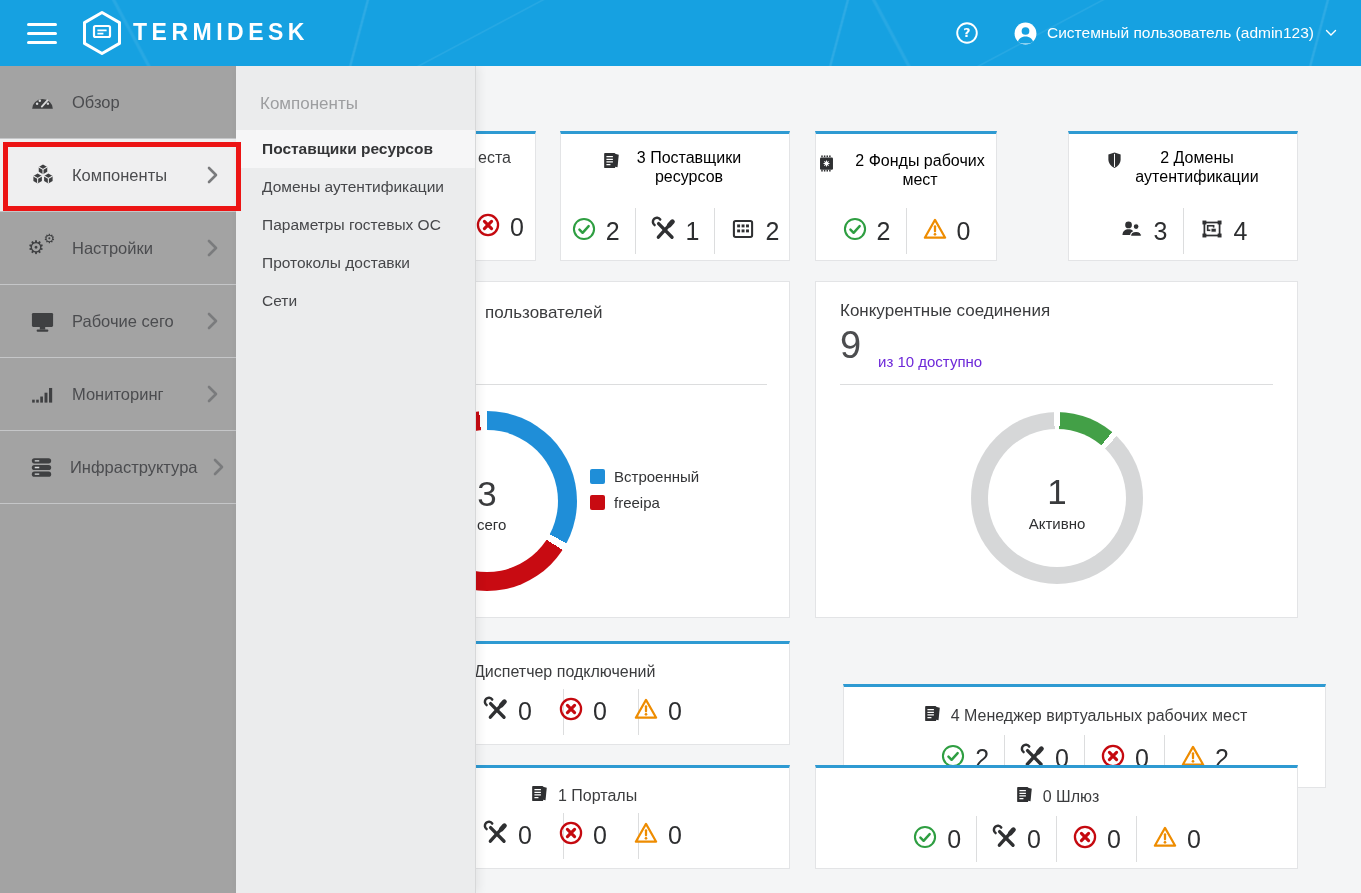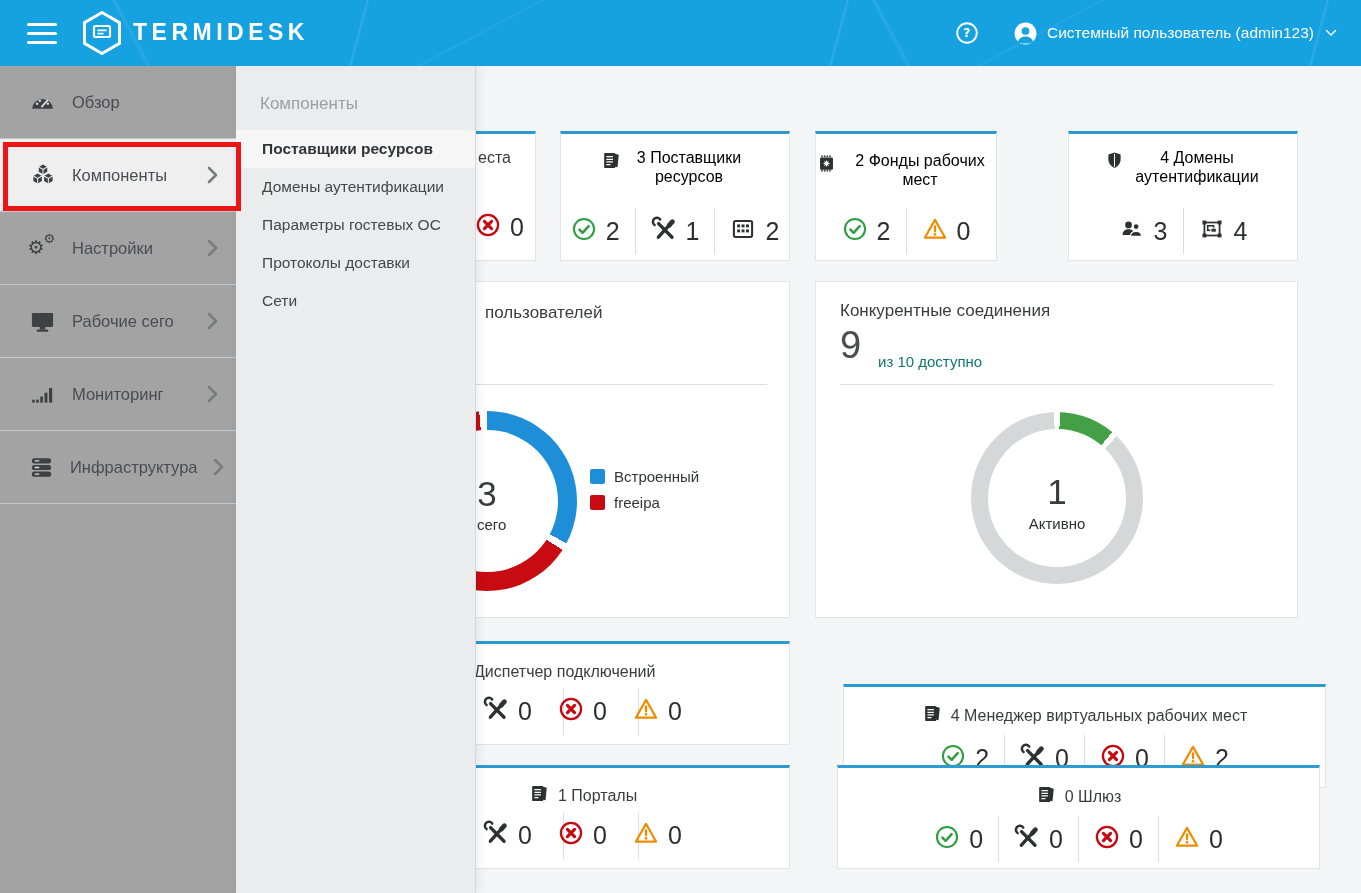--- a/index.html
+++ b/index.html
@@ -63,21 +63,21 @@
      background:conic-gradient(#fff 0deg 2deg,#43a047 2deg 40deg,#fff 40deg 44deg,#d6d7d8 44deg 358deg,#fff 358deg 360deg);}
   .gauge::after{content:'';position:absolute;inset:17px;background:#fff;border-radius:50%;}
   .center-big{position:absolute;font-size:35px;color:#3a3b3d;text-align:center;z-index:2;}
   .center-cap{position:absolute;font-size:15px;color:#2f3032;text-align:center;z-index:2;}
   .legend{position:absolute;left:283px;top:186px;display:flex;flex-direction:column;gap:9px;}
   .legend-row{display:flex;align-items:center;gap:9px;font-size:15px;color:#333436;}
   .legend-sq{width:15px;height:15px;border-radius:2px;}
   .legend-sq.blue{background:#1f8ed8;}
   .legend-sq.red{background:#c80b12;}
   .conn-big{position:absolute;left:24px;top:42px;font-size:38px;color:#4c4d4f;}
-  .conn-cap{position:absolute;left:62px;top:71px;font-size:15px;color:#0f766e;}
+  .conn-cap{position:absolute;left:62px;top:71px;font-size:15px;color:#6d28d9;}
   .users-frag-title,.conn-title{position:absolute;font-size:17px;color:#3b3c3e;white-space:nowrap;}
 </style>
 </head>
 <body>
 
 <div class="header">
   <div class="hamburger">
       <i></i>
       <i></i>
       <i></i>
@@ -310,21 +310,21 @@
       </div>
     </div>
   </div>
 
   <div class="card bluetop" style="left:832px;top:65px;width:230px;height:130px;">
     <div class="r1-title">
       <span style="margin-top:1px;"><svg width="21" height="21" viewBox="0 0 24 24">
             <path d="M12 2.8l7 2.3v5.6c0 4.8-2.9 7.7-7 10-4.1-2.3-7-5.2-7-10V5.1z" fill="#2f3032"></path>
             <path d="M12 4.4v15" stroke="#fff" stroke-width="1.1"></path>
           </svg></span>
-      <span class="wrap" style="max-width:130px;">4 Домены аутентификации</span>
+      <span class="wrap" style="max-width:130px;">2 Домены аутентификации</span>
     </div>
     <div class="stat-row" style="top:74px;">
       <div class="stat-cell">
         <span><svg width="26" height="26" viewBox="0 0 24 24">
               <g fill="#2f3032">
                 <circle cx="8.8" cy="8.2" r="3.1"></circle>
                 <path d="M3.2 17.6c0-3.6 2.5-5.3 5.6-5.3 3.1 0 5.6 1.7 5.6 5.3z"></path>
                 <circle cx="15.8" cy="9.8" r="2.7" stroke="#fff" stroke-width="1"></circle>
                 <path d="M10.6 18.8c0-3.1 2.2-4.6 5.2-4.6 2.9 0 5 1.5 5 4.6z" stroke="#fff" stroke-width="1"></path>
               </g>
@@ -484,21 +484,21 @@
     <div class="stat-cell abs" style="left:326px;top:50px;">
       <span><svg width="26" height="26" viewBox="0 0 24 24" fill="none" stroke="#ee8c00">
             <path d="M12 3.6L21.4 20H2.6Z" stroke-width="2" stroke-linejoin="round"></path>
             <path d="M12 9.5v4.6" stroke-width="2.1" stroke-linecap="round"></path>
             <circle cx="12" cy="16.9" r="1.25" fill="#ee8c00" stroke="none"></circle>
           </svg></span>
       <span class="stat-num">0</span>
     </div>
   </div>
 
-  <div class="card bluetop" style="left:579px;top:699px;width:483px;height:104px;margin-left:22px;">
+  <div class="card bluetop" style="left:579px;top:699px;width:483px;height:104px;">
     <div class="title-row">
       <span><svg width="21" height="21" viewBox="0 0 24 24">
             <path d="M16 4.2 20.3 5.3 18.9 19.8 16 19.2Z" fill="#2f3032"></path>
             <rect x="3.6" y="3.4" width="12.6" height="17.2" rx="1" fill="#2f3032"></rect>
             <path d="M6.2 7.6h7.4M6.2 10.6h7.4M6.2 13.6h7.4M6.2 16.6h4.6" stroke="#fff" stroke-width="1.4" fill="none"></path>
           </svg></span>
       <span>0 Шлюз</span>
     </div>
     <div class="stat-row" style="top:48px;">
       <div class="stat-cell">

